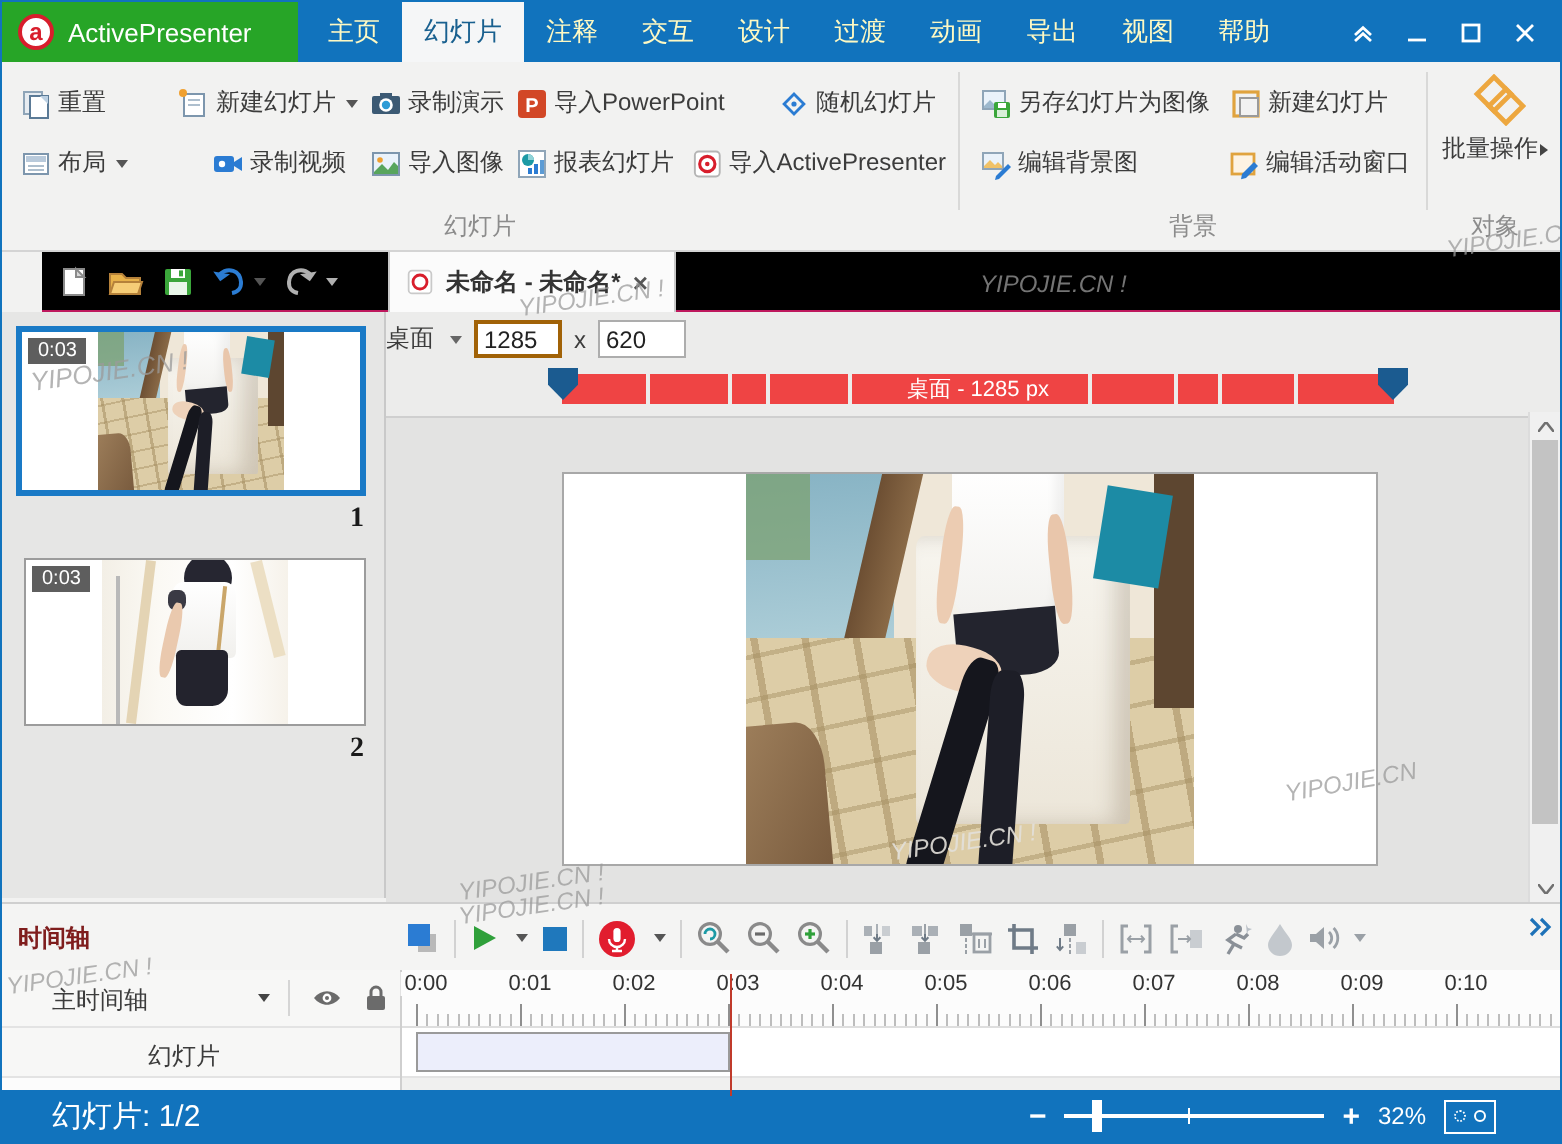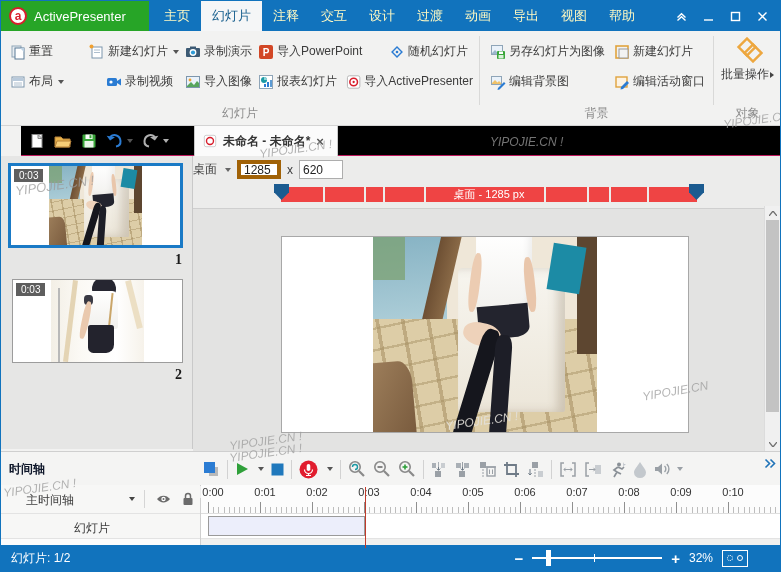--- a/index.html
+++ b/index.html
@@ -39,21 +39,21 @@
   .thumb { position:absolute; background:#fff; }
   .thumb1 { left:7px; top:7px; width:175px; height:85px; border:3px solid #1a7ac6; }
   .thumb2 { left:11px; top:123px; width:171px; height:84px; border:1px solid #9c9c9c; }
   .thumb-num { position:absolute; right:10px; font-family:"Liberation Serif", serif; font-weight:bold; font-size:14px; color:#1a1a1a; }
   .dur-badge { position:absolute; left:3px; top:3px; background:rgba(72,72,72,.88); color:#fff; font-size:10px; padding:1px 5px; z-index:5; }
   .slide-mini { position:absolute; inset:0; background:#fff; overflow:hidden; }
   
   .canvas { position:absolute; left:192px; top:155px; right:0; height:295px; background:#ececeb; }
   .canvas-head { position:absolute; left:0; top:0; right:16px; height:27px; display:flex; align-items:center; justify-content:flex-start; gap:6px; }
   .size-input { width:44px; height:19px; font-size:12px; padding:0 3px; border:1px solid #adadad; background:#fff; color:#222; font-family:"Liberation Sans",sans-serif; }
-  .size-input.focused { border:4px solid #a16207; }
+  .size-input.focused { border:2px solid #a16207; }
   .rulerbar { position:absolute; left:81px; top:28px; width:430px; height:18px; }
   .rb-bar { position:absolute; left:7px; right:7px; top:3px; height:15px; background:#ef4444; }
   .rb-gap { position:absolute; top:0; bottom:0; width:2px; background:#ececeb; }
   .rb-text { position:absolute; inset:0; display:flex; align-items:center; justify-content:center; color:#fff; font-size:11px; }
   .rb-handle { position:absolute; top:0; width:15px; height:16px; background:#1b5b90; clip-path:polygon(0 0,100% 0,100% 52%,50% 100%,0 52%); }
   .viewport { position:absolute; left:0; top:52px; right:16px; bottom:0; background:#e3e3e2; border-top:1px solid #cfcfcf; }
   .slide-main { position:absolute; left:88px; top:27px; width:408px; height:197px; background:#fff; border:1px solid #a8a8a8; }
   .photo-a, .photo-b { position:absolute; top:0; bottom:0; overflow:hidden; }
   .photo-a { left:22.5%; width:55%; background:#efe7d8; }
   
@@ -85,21 +85,21 @@
   .pb-arm { position:absolute; left:33%; top:26%; width:7%; height:46%; background:#eac9ae; border-radius:40%; transform:rotate(12deg); }
   .pb-skirt { position:absolute; left:40%; top:55%; width:28%; height:34%; background:#23232d; border-radius:10% 10% 30% 20%; }
   .pb-strap { position:absolute; left:62%; top:16%; width:2%; height:60%; background:#caa66a; transform:rotate(6deg); }
   
   .vscroll { position:absolute; right:0; top:50px; bottom:0; width:16px; background:#f0f0f0; border-left:1px solid #dcdcdc; }
   .vs-btn { position:absolute; left:0; width:100%; height:14px; display:flex; align-items:center; justify-content:center; color:#707070; font-size:9px; }
   .vs-thumb { position:absolute; left:1px; right:1px; top:14px; height:192px; background:#c3c3c3; }
   
   .timeline { position:absolute; left:0; top:450px; width:100%; height:96px; background:#f4f4f3; border-top:1px solid #cfcfcf; }
   .tl-head { position:absolute; left:0; top:0; width:100%; height:33px; }
-  .tl-title { position:absolute; left:8px; top:9px; font-weight:bold; color:#0f172a; }
+  .tl-title { position:absolute; left:8px; top:9px; font-weight:bold; color:#7f1d1d; }
   .tl-tools { position:absolute; left:202px; top:4px; height:26px; display:flex; align-items:center; gap:7px; }
   .tsep { width:1px; height:19px; background:#d2d2d2; }
   .tl-overflow { position:absolute; right:3px; top:6px; color:#1e72b8; font-weight:bold; }
   .tl-body { position:absolute; left:0; top:33px; width:100%; height:63px; }
   .tl-left { position:absolute; left:0; top:0; width:200px; height:100%; background:#f7f7f6; border-right:1px solid #cfcfcf; }
   .tl-left-r1 { position:relative; height:29px; border-bottom:1px solid #e3e3e3; }
   .tl-left-r2 { position:relative; height:25px; border-bottom:1px solid #e3e3e3; background:#f7f7f6; }
   .tl-left-r3 { height:8px; background:#fcfcfc; }
   .tl-right { position:absolute; left:200px; top:0; right:0; height:100%; }
   .ruler { position:relative; height:29px; background:#fcfcfc; border-bottom:1px solid #dedede;
@@ -107,21 +107,21 @@
        repeating-linear-gradient(to right,#8f8f8f 0 1px,transparent 1px 52px),
        repeating-linear-gradient(to right,#bdbdbd 0 1px,transparent 1px 5.2px);
      background-size:100% 11px,100% 6px; background-position:7px 100%,7px 100%; background-repeat:no-repeat; }
   .tick-label { position:absolute; top:1px; transform:translateX(-50%); font-size:11px; color:#333; background:#fcfcfc; padding:0 2px; }
   .track { position:relative; height:25px; background:#ffffff; border-bottom:1px solid #e3e3e3; }
   .track-bar { position:absolute; left:7px; top:2px; width:157px; height:20px; background:#eceefb; border:1px solid #9a9a9a; }
   .tl-strip { height:8px; background:#f0f0ef; }
   .playhead { position:absolute; left:164px; top:2px; bottom:0; width:1px; background:#c03a2b; z-index:6; }
   
   .statusbar { position:absolute; left:0; bottom:0; width:100%; height:26px; background:#1173bd; color:#fff; display:flex; align-items:center; }
-  .sb-left { margin-left:10px; font-size:12px; }
+  .sb-left { margin-left:25px; font-size:15px; }
   .sb-right { margin-left:auto; display:flex; align-items:center; gap:9px; margin-right:32px; }
   .sb-track { position:relative; width:130px; height:16px; }
   .sb-line { position:absolute; left:0; right:0; top:7px; height:2px; background:#fff; }
   .sb-mid { position:absolute; left:62px; top:4px; width:1px; height:8px; background:#fff; }
   .sb-handle { position:absolute; left:14px; top:0; width:5px; height:16px; background:#fff; }
   .sb-zoomsign { font-size:15px; font-weight:bold; line-height:1; }
   .fit-icon { width:26px; height:17px; border:1px solid #fff; display:flex; align-items:center; justify-content:space-evenly; }
   .fit-dot { width:6px; height:6px; border:1px dotted #fff; border-radius:50%; }
   
   .wm { position:absolute; color:#9b9b9b; font-size:12px; font-style:italic; transform:rotate(-8deg); opacity:.75; white-space:nowrap; z-index:8; pointer-events:none; }
@@ -267,21 +267,21 @@
               <circle cx="8" cy="8" r="1.2" fill="#d81e2c"></circle>
             </svg>
           <span>导入ActivePresenter</span>
         </div>
       </div>
       <div class="rgroup-label">幻灯片</div>
     </div>
     <div class="gsep" style="left:478px;"></div>
 
     <div class="rgroup" style="left:479px;width:233px;">
-      <div class="rrow" style="padding-left:8px;margin-top:7px;">
+      <div class="rrow" style="padding-left:8px;margin-top:7px;justify-content:space-between;">
         <div class="rbtn" style="width:124px;">
           <svg width="16" height="16" viewBox="0 0 16 16">
               <rect x="1.5" y="1.5" width="11" height="9" fill="#eaf2fa" stroke="#8fa5b8"></rect>
               <path d="M2 9 L5 6 L8 9 L10 7 L12 9 L12 10 L2 10 Z" fill="#9db8cd"></path>
               <rect x="7" y="7" width="8" height="8" rx="1" fill="#3aa63a"></rect>
               <rect x="9" y="7.5" width="4" height="2.5" fill="#fff"></rect>
               <rect x="8.5" y="11" width="5" height="3.5" fill="#d9f0d9"></rect>
             </svg>
           <span>另存幻灯片为图像</span>
         </div>

